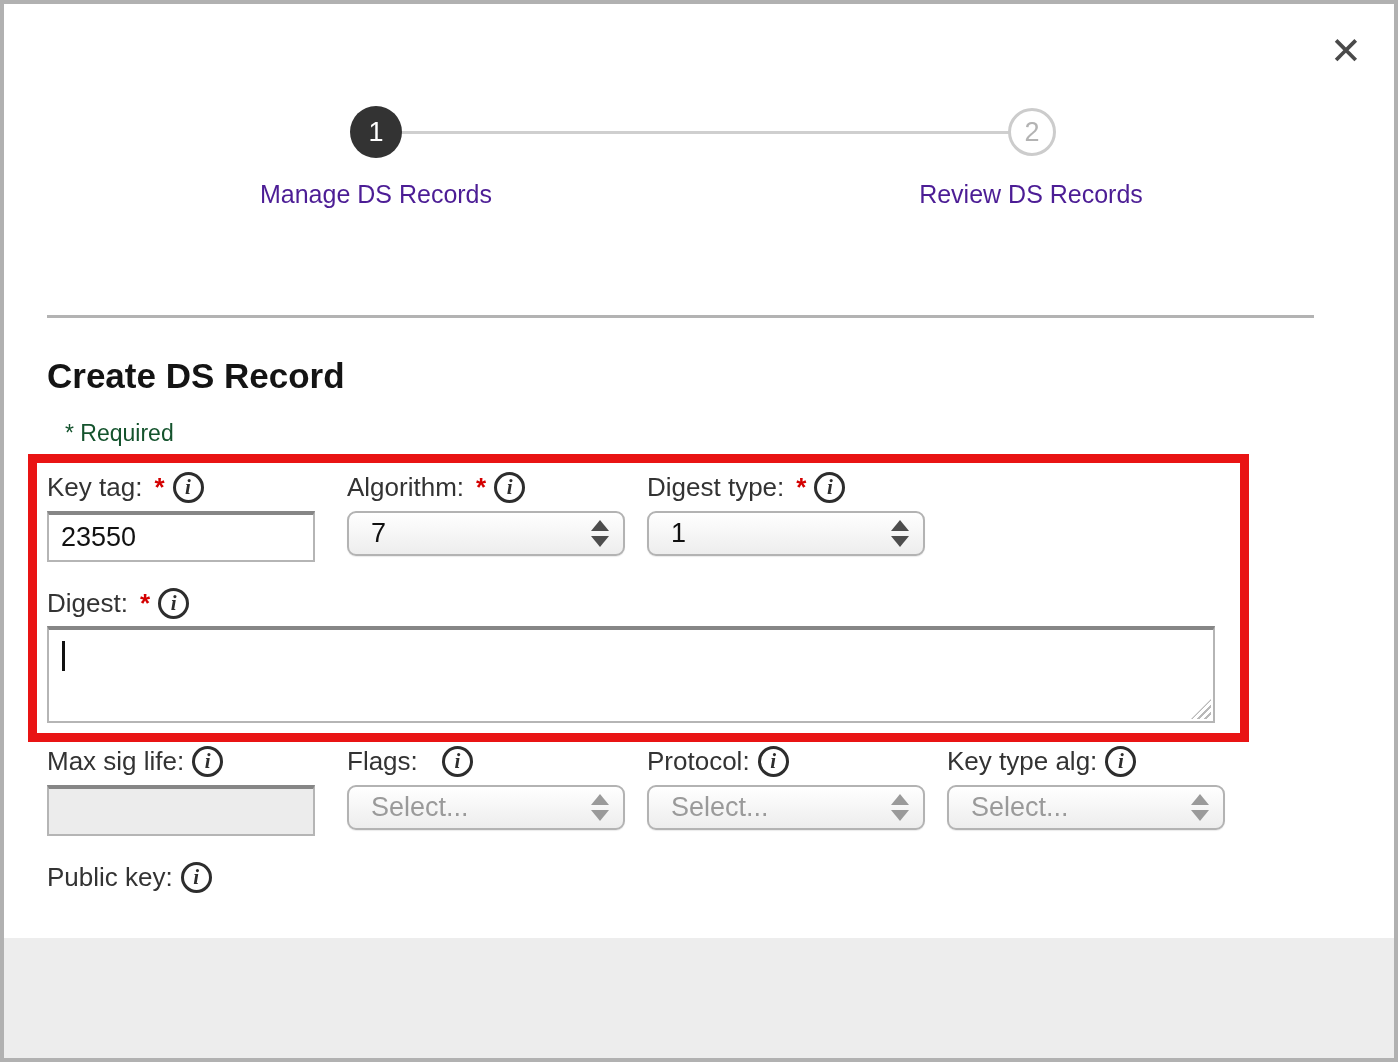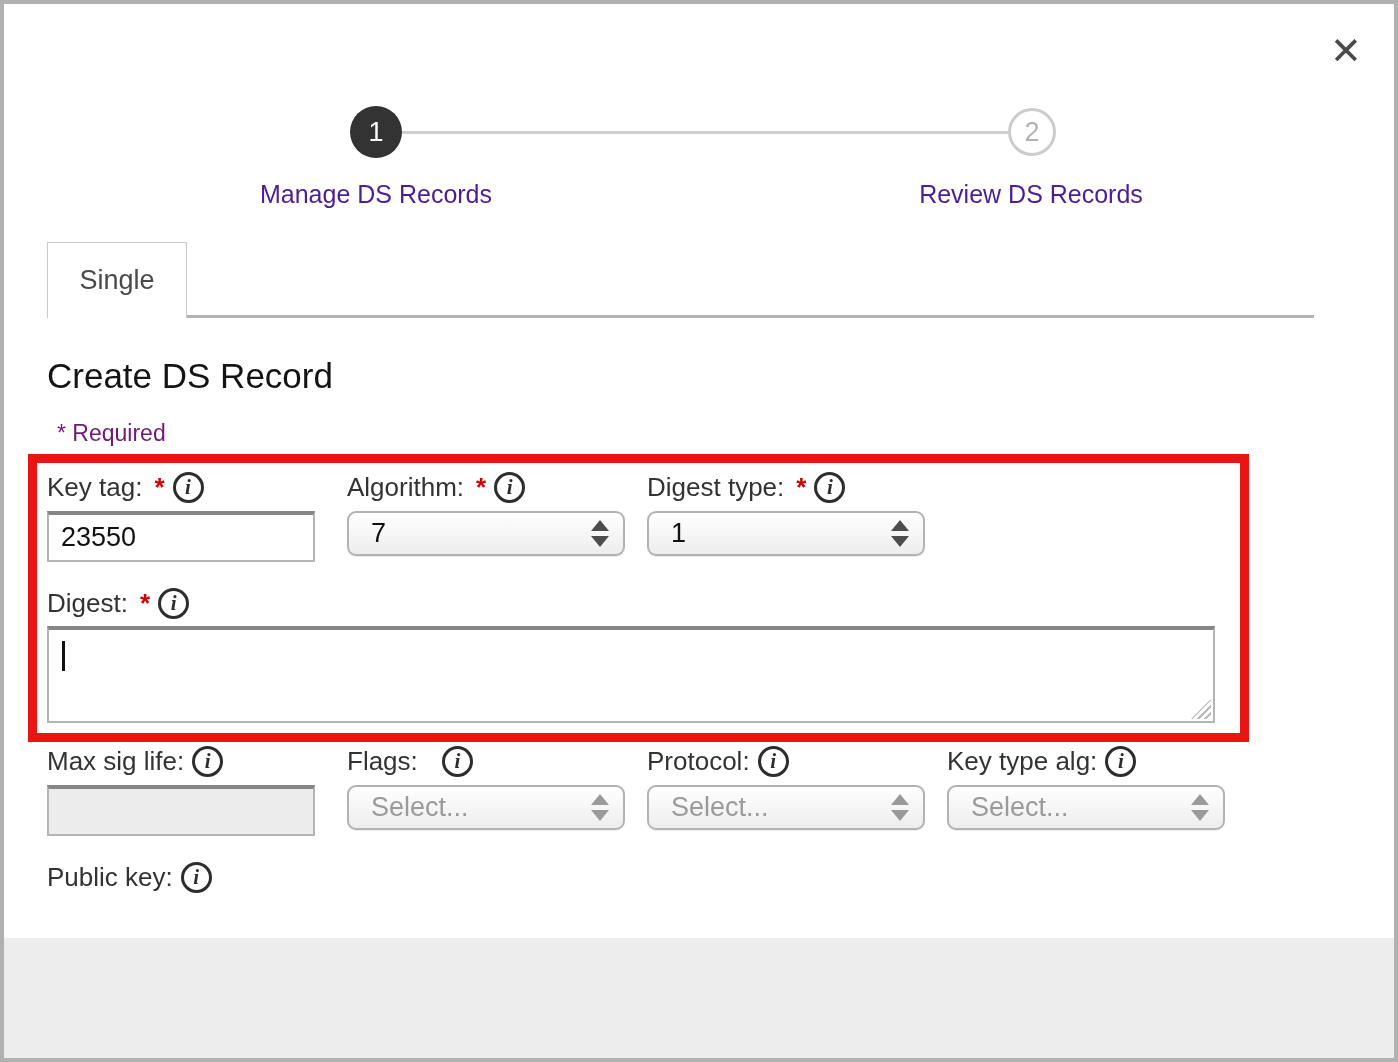--- a/index.html
+++ b/index.html
@@ -20,21 +20,21 @@
   .step-circle { border-radius:50%; display:flex; align-items:center; justify-content:center; font-size:27px; }
   .step-circle.active { background:#333333; color:#ffffff; width:52px; height:52px; }
   .step-circle.inactive { background:#ffffff; color:#b3b3b3; width:48px; height:48px; border:3px solid #cccccc; }
   .step-label { color:#4c1d95; font-size:25px; white-space:nowrap; transform:translateX(-50%); }
 
   
   .tabline { height:3px; background:#b3b3b3; }
   .tab { display:flex; align-items:center; justify-content:center; font-size:27px; color:#3d3d3d; cursor:pointer; }
   .tab.active { background:#fff; border:1px solid #c9c9c9; border-bottom:none; z-index:3; color:#4a4a4a; }
 
-  .h1 { font-size:35px; font-weight:400; color:#141414;text-align:right; }
+  .h1 { font-size:35px; font-weight:700; color:#141414;text-align:right; }
   .required-note { font-size:23px; }
 
   
   .flabel { font-size:26px; color:#333; white-space:nowrap; display:flex; align-items:center; gap:8px; }
   .req-star { font-weight:700; margin-left:4px; }
   .info-icon {
     width:31px; height:31px; border:3px solid #2d2d2d; border-radius:50%;
     display:inline-flex; align-items:center; justify-content:center;
     font-family:"Liberation Serif","DejaVu Serif",serif; font-style:italic; font-weight:700;
     font-size:21px; color:#2d2d2d; flex:0 0 auto;
@@ -92,26 +92,23 @@
   <div class="abs step-circle active" style="left:346px; top:102px;">
     <span>1</span>
   </div>
   <div class="abs step-circle inactive" style="left:1004px; top:104px;">
     <span>2</span>
   </div>
   <div class="abs step-label" style="left:372px; top:176px;">Manage DS Records</div>
   <div class="abs step-label" style="left:1027px; top:176px;">Review DS Records</div>
 
   <div class="abs tabline" style="left:43px; top:311px; width:1267px; z-index:1;"></div>
-  <div class="abs tab active" style="left:43px; top:238px; width:140px; height:76px; z-index:3;">
-    <span>Single</span>
-  </div>
 
   <div class="abs h1" style="left:43px; top:352px;">Create DS Record</div>
-  <div class="abs required-note" style="left:53px; top:416px; color:#701a75;text-align:right;">* Required</div>
+  <div class="abs required-note" style="left:61px; top:416px; color:#14532d;text-align:right;">* Required</div>
 
   <div class="abs annotation-box" style="left:24px; top:450px; width:1221px; height:288px;"></div>
 
   <div class="abs flabel" style="left:43px; top:468px;">
     <span>Key tag:</span>
     <span class="req-star" style="color:#d40000;">*</span>
     <span class="info-icon">i</span>
   </div>
   <div class="abs flabel" style="left:343px; top:468px;">
     <span>Algorithm:</span>

